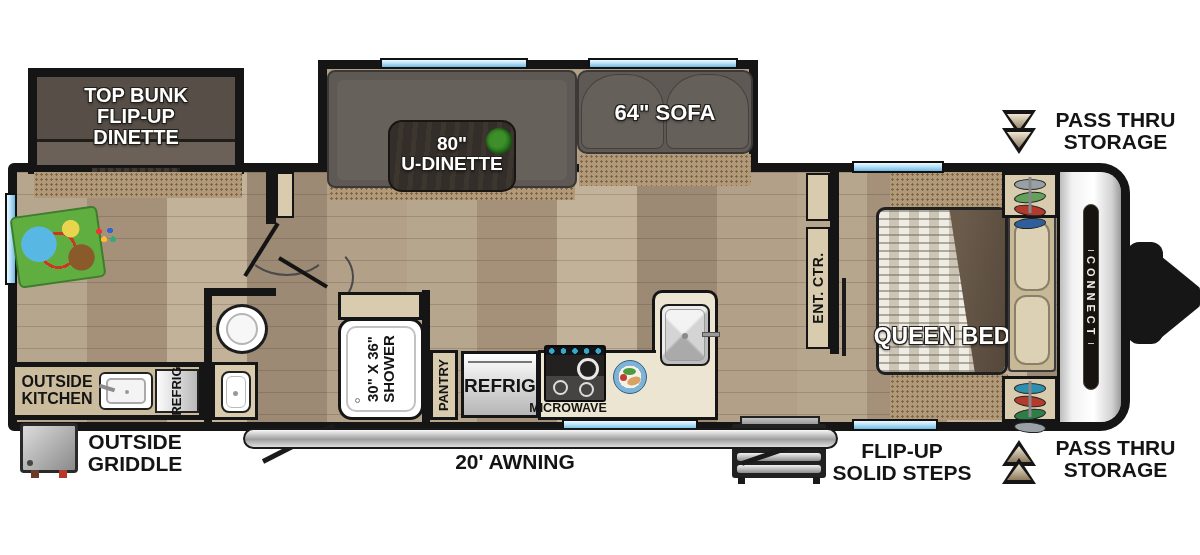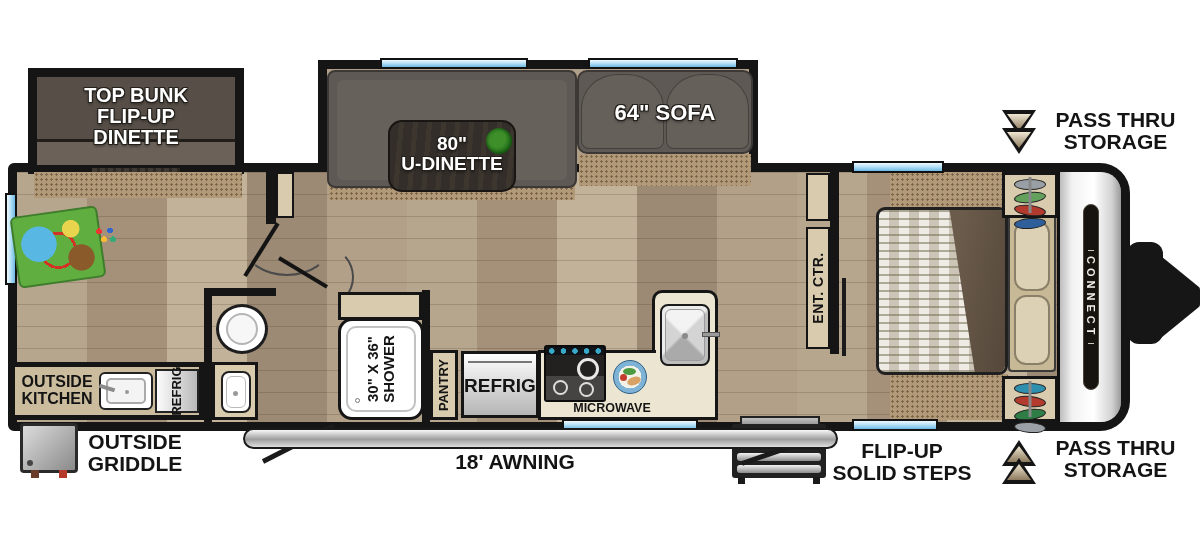--- a/index.html
+++ b/index.html
@@ -141,21 +141,21 @@
          radial-gradient(circle at 10% 50%,#39a9c9 0 2.5px,transparent 3px),
          radial-gradient(circle at 30% 50%,#39a9c9 0 2.5px,transparent 3px),
          radial-gradient(circle at 50% 50%,#39a9c9 0 2.5px,transparent 3px),
          radial-gradient(circle at 70% 50%,#39a9c9 0 2.5px,transparent 3px),
          radial-gradient(circle at 90% 50%,#39a9c9 0 2.5px,transparent 3px),#101418;"></div>
     <div class="abs" style="left:0;right:0;bottom:0;height:24px;background:rgba(255,255,255,.16);"></div>
     <div class="abs" style="left:31px;top:11px;width:22px;height:22px;border:3px solid #e8e8e8;border-radius:50%;"></div>
     <div class="abs" style="left:7px;top:33px;width:15px;height:15px;border:2px solid #dcdcdc;border-radius:50%;"></div>
     <div class="abs" style="left:33px;top:35px;width:15px;height:15px;border:2px solid #dcdcdc;border-radius:50%;"></div>
   </div>
-  <div class="abs lbl blbl" style="left:572px;top:402px;width:80px;font-size:12.5px;">MICROWAVE</div>
+  <div class="abs lbl blbl" style="left:528px;top:402px;width:80px;font-size:12.5px;">MICROWAVE</div>
 
   <div class="abs" style="left:613px;top:360px;width:34px;height:34px;border-radius:50%;
               background:radial-gradient(circle at 50% 50%,#f4f1e8 0 50%,#7fb3d6 51% 74%,#3c7ca8 75% 100%);border:1px solid #2b5e85;">
     <div class="abs" style="left:9px;top:7px;width:13px;height:7px;background:#4c9a3f;border-radius:50%;"></div>
     <div class="abs" style="left:6px;top:13px;width:7px;height:7px;background:#c43c2e;border-radius:50%;"></div>
     <div class="abs" style="left:13px;top:16px;width:14px;height:8px;background:#d7a263;border-radius:50%;transform:rotate(-18deg);"></div>
   </div>
 
   <div class="abs" style="left:660px;top:304px;width:50px;height:62px;border:2px solid #1a1a1a;border-radius:8px;
               background:linear-gradient(135deg,#ececec 0 46%,#bdbdbd 50% 100%),#ddd;">
@@ -170,20 +170,21 @@
   <div class="abs tan" style="left:806px;top:227px;width:24px;height:122px;border-width:2px;">
     <div class="rot90 lbl blbl" style="font-size:14px;letter-spacing:.5px;white-space:nowrap;">ENT. CTR.</div>
   </div>
 
   <div class="abs" style="left:876px;top:207px;width:132px;height:168px;border:3px solid #202020;border-radius:9px;overflow:hidden;
               background-color:#efece5;
               background-image:repeating-linear-gradient(90deg,rgba(120,108,78,0) 0 10px,rgba(120,108,78,.30) 10px 20px),
                                repeating-linear-gradient(0deg,rgba(95,85,60,.45) 0 2.5px,transparent 2.5px 8px);">
     <div class="abs" style="inset:0;background:linear-gradient(100deg,#6a5b4b 0 55%,#55473a 100%);clip-path:polygon(56% 0,100% 0,100% 100%,76% 100%);"></div>
   </div>
+  <div class="abs lbl wlbl" style="left:862px;top:325px;width:160px;font-size:23px;">QUEEN BED</div>
 
   <div class="abs" style="left:1008px;top:214px;width:48px;height:158px;background:#c7b896;border:2px solid #3a3a3a;border-radius:4px;">
     <div class="abs" style="left:4px;top:5px;right:4px;height:70px;background:#dcd0b5;border:2px solid #8a7f68;border-radius:12px;"></div>
     <div class="abs" style="left:4px;bottom:5px;right:4px;height:70px;background:#dcd0b5;border:2px solid #8a7f68;border-radius:12px;"></div>
   </div>
 
   <div class="abs tan" style="left:1002px;top:172px;width:56px;height:46px;padding-top:2px;">
     <div class="sandal" style="background:#98a0a6;"></div>
     <div class="sandal" style="background:#63a05b;transform:rotate(-6deg);"></div>
     <div class="sandal" style="background:#b23b2e;transform:rotate(7deg);"></div>
@@ -245,21 +246,21 @@
     <div class="stepbar" style="top:29px;"></div>
     <div class="stepbar" style="top:41px;"></div>
     <div class="abs" style="left:6px;bottom:-6px;width:7px;height:7px;background:#1a1a1a;"></div>
     <div class="abs" style="right:6px;bottom:-6px;width:7px;height:7px;background:#1a1a1a;"></div>
   </div>
 
   <div class="abs" style="left:263px;top:459px;width:80px;height:5px;background:#1b1b1b;transform:rotate(-27deg);transform-origin:left center;"></div>
   <div class="abs" style="left:742px;top:461px;width:92px;height:5px;background:#1b1b1b;transform:rotate(-19deg);transform-origin:left center;"></div>
   <div class="abs" style="left:243px;top:428px;width:595px;height:21px;border:2px solid #1a1a1a;border-radius:11px;
               background:linear-gradient(180deg,#f8f8f8 0,#9e9e9e 55%,#dedede 100%);"></div>
-  <div class="abs lbl blbl" style="left:440px;top:451px;width:150px;font-size:21px;">18' AWNING</div>
+  <div class="abs lbl blbl" style="left:440px;top:451px;width:150px;font-size:21px;">20' AWNING</div>
 
   <div class="abs lbl blbl" style="left:832px;top:440px;width:140px;font-size:21px;">FLIP-UP
 SOLID STEPS</div>
 
   <div class="abs" style="left:20px;top:423px;width:58px;height:50px;background:linear-gradient(135deg,#dcdcdc,#8a8a8a);border:3px solid #2a2a2a;border-radius:4px;">
     <div class="abs" style="left:8px;bottom:-8px;width:8px;height:8px;background:#6b3b2a;"></div>
     <div class="abs" style="right:8px;bottom:-8px;width:8px;height:8px;background:#b5392b;"></div>
     <div class="abs" style="left:4px;bottom:4px;width:6px;height:6px;border-radius:50%;background:#444;"></div>
   </div>
   <div class="abs lbl blbl" style="left:80px;top:431px;width:110px;font-size:21px;">OUTSIDE

